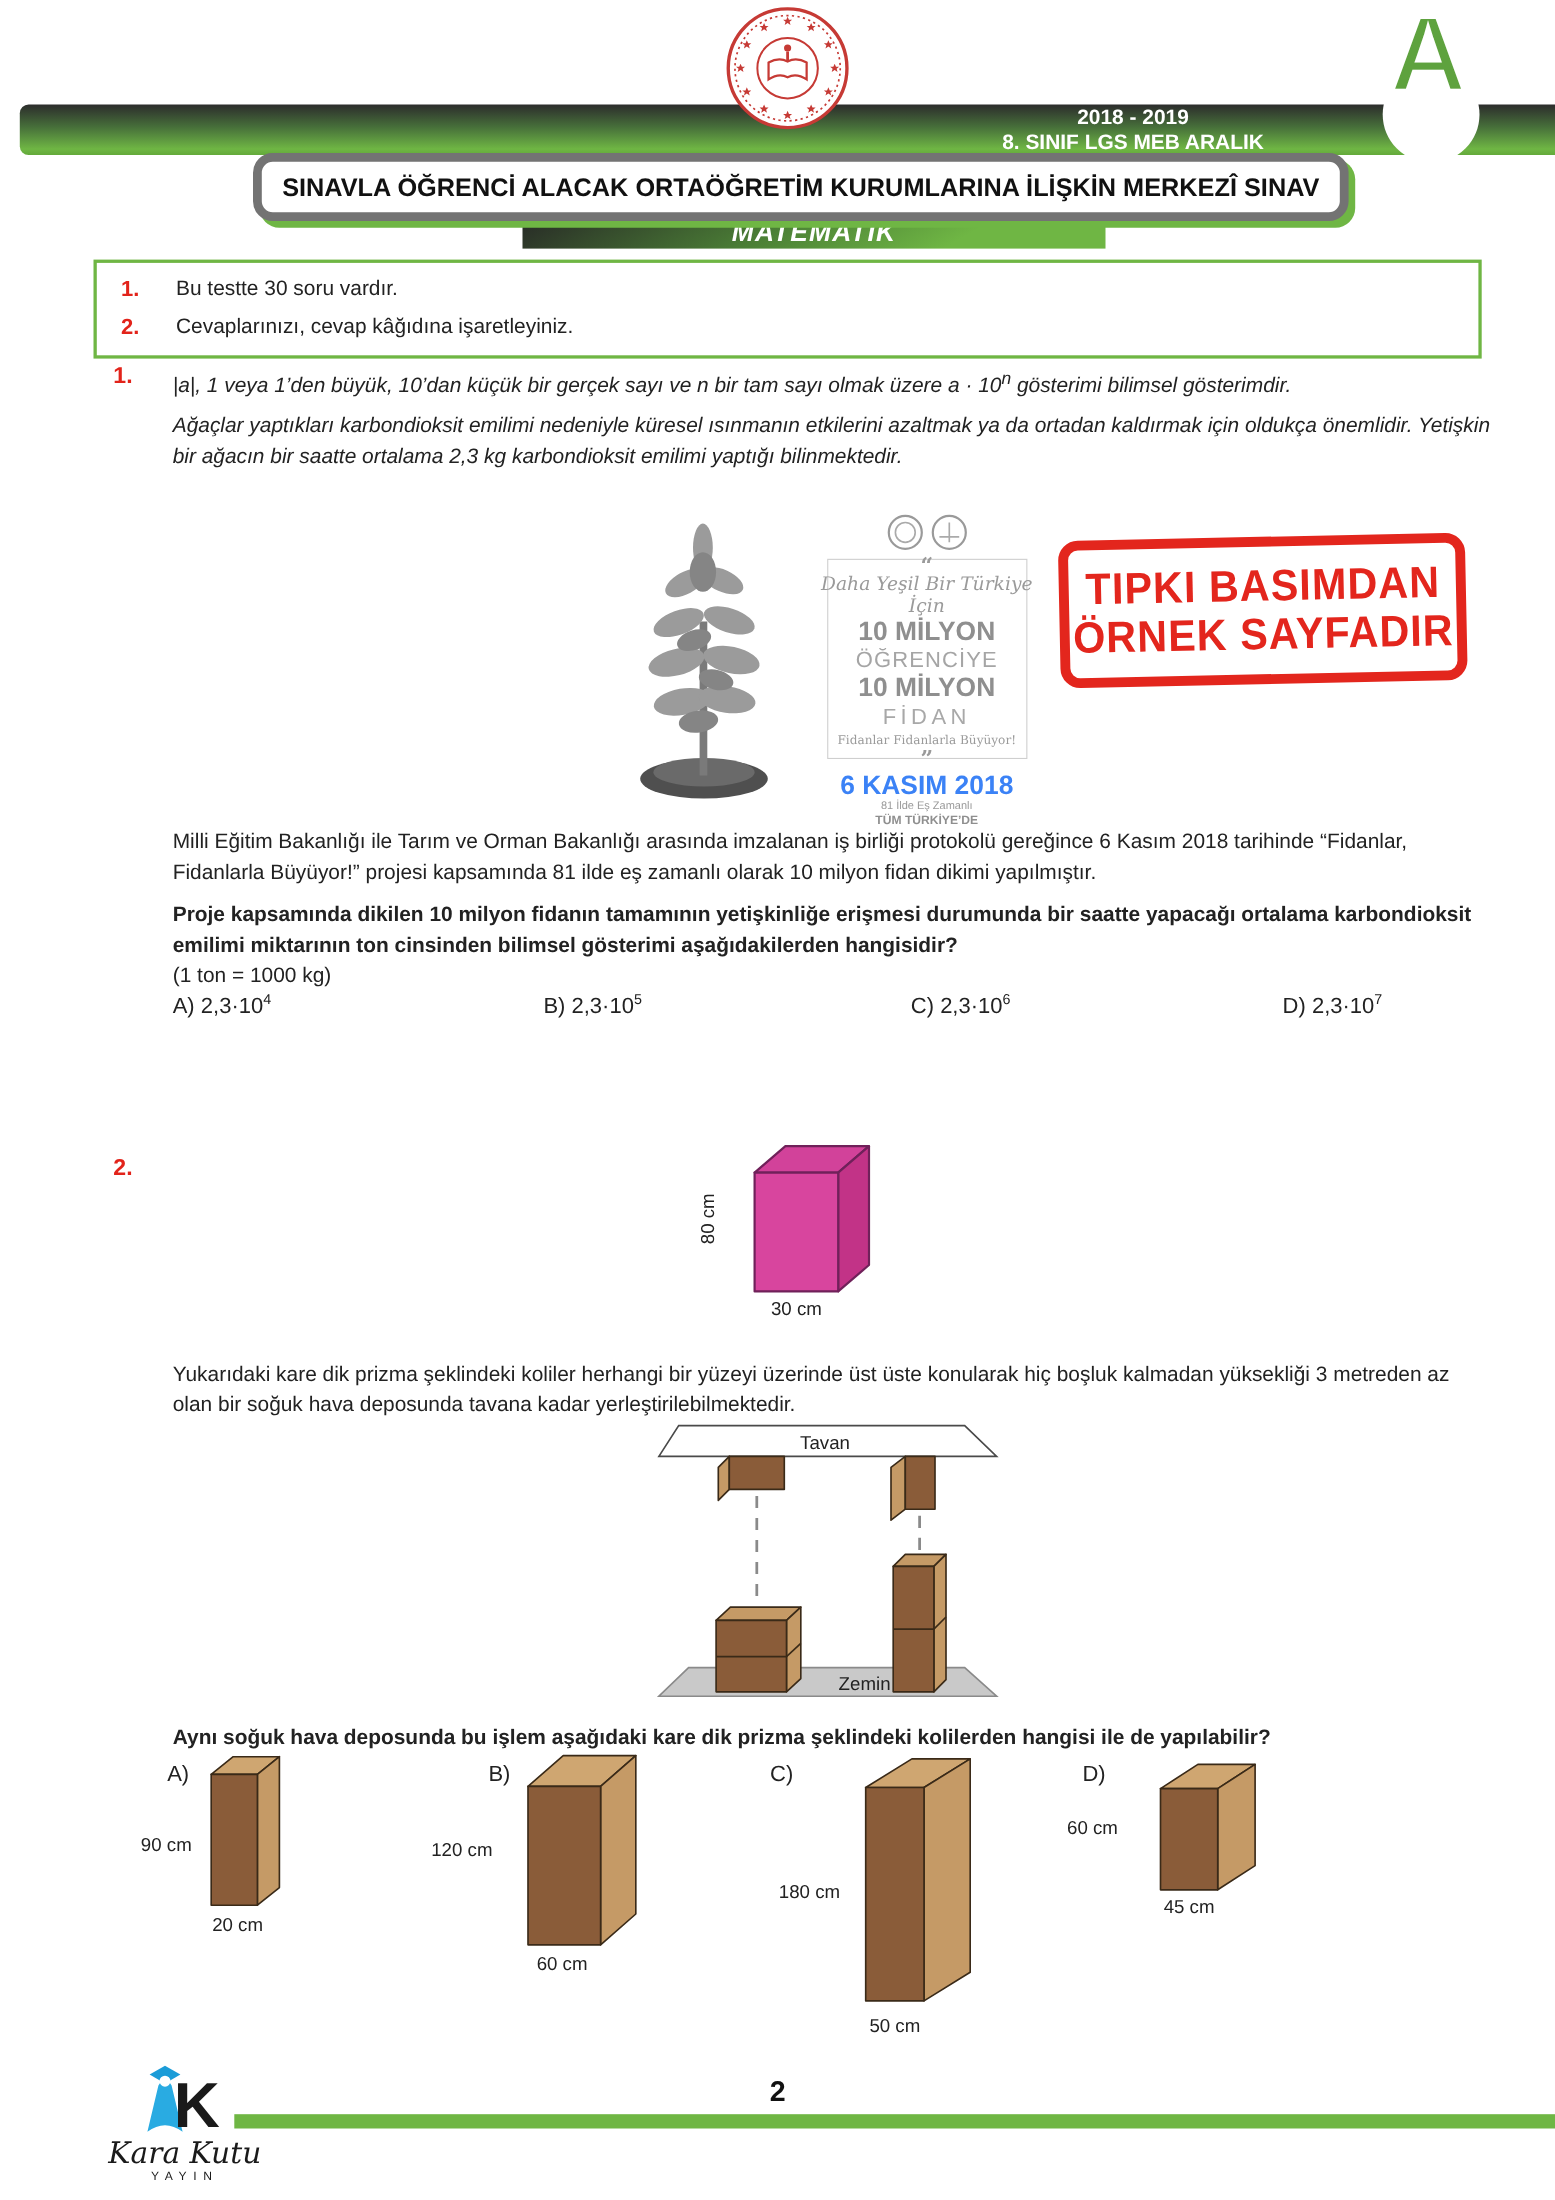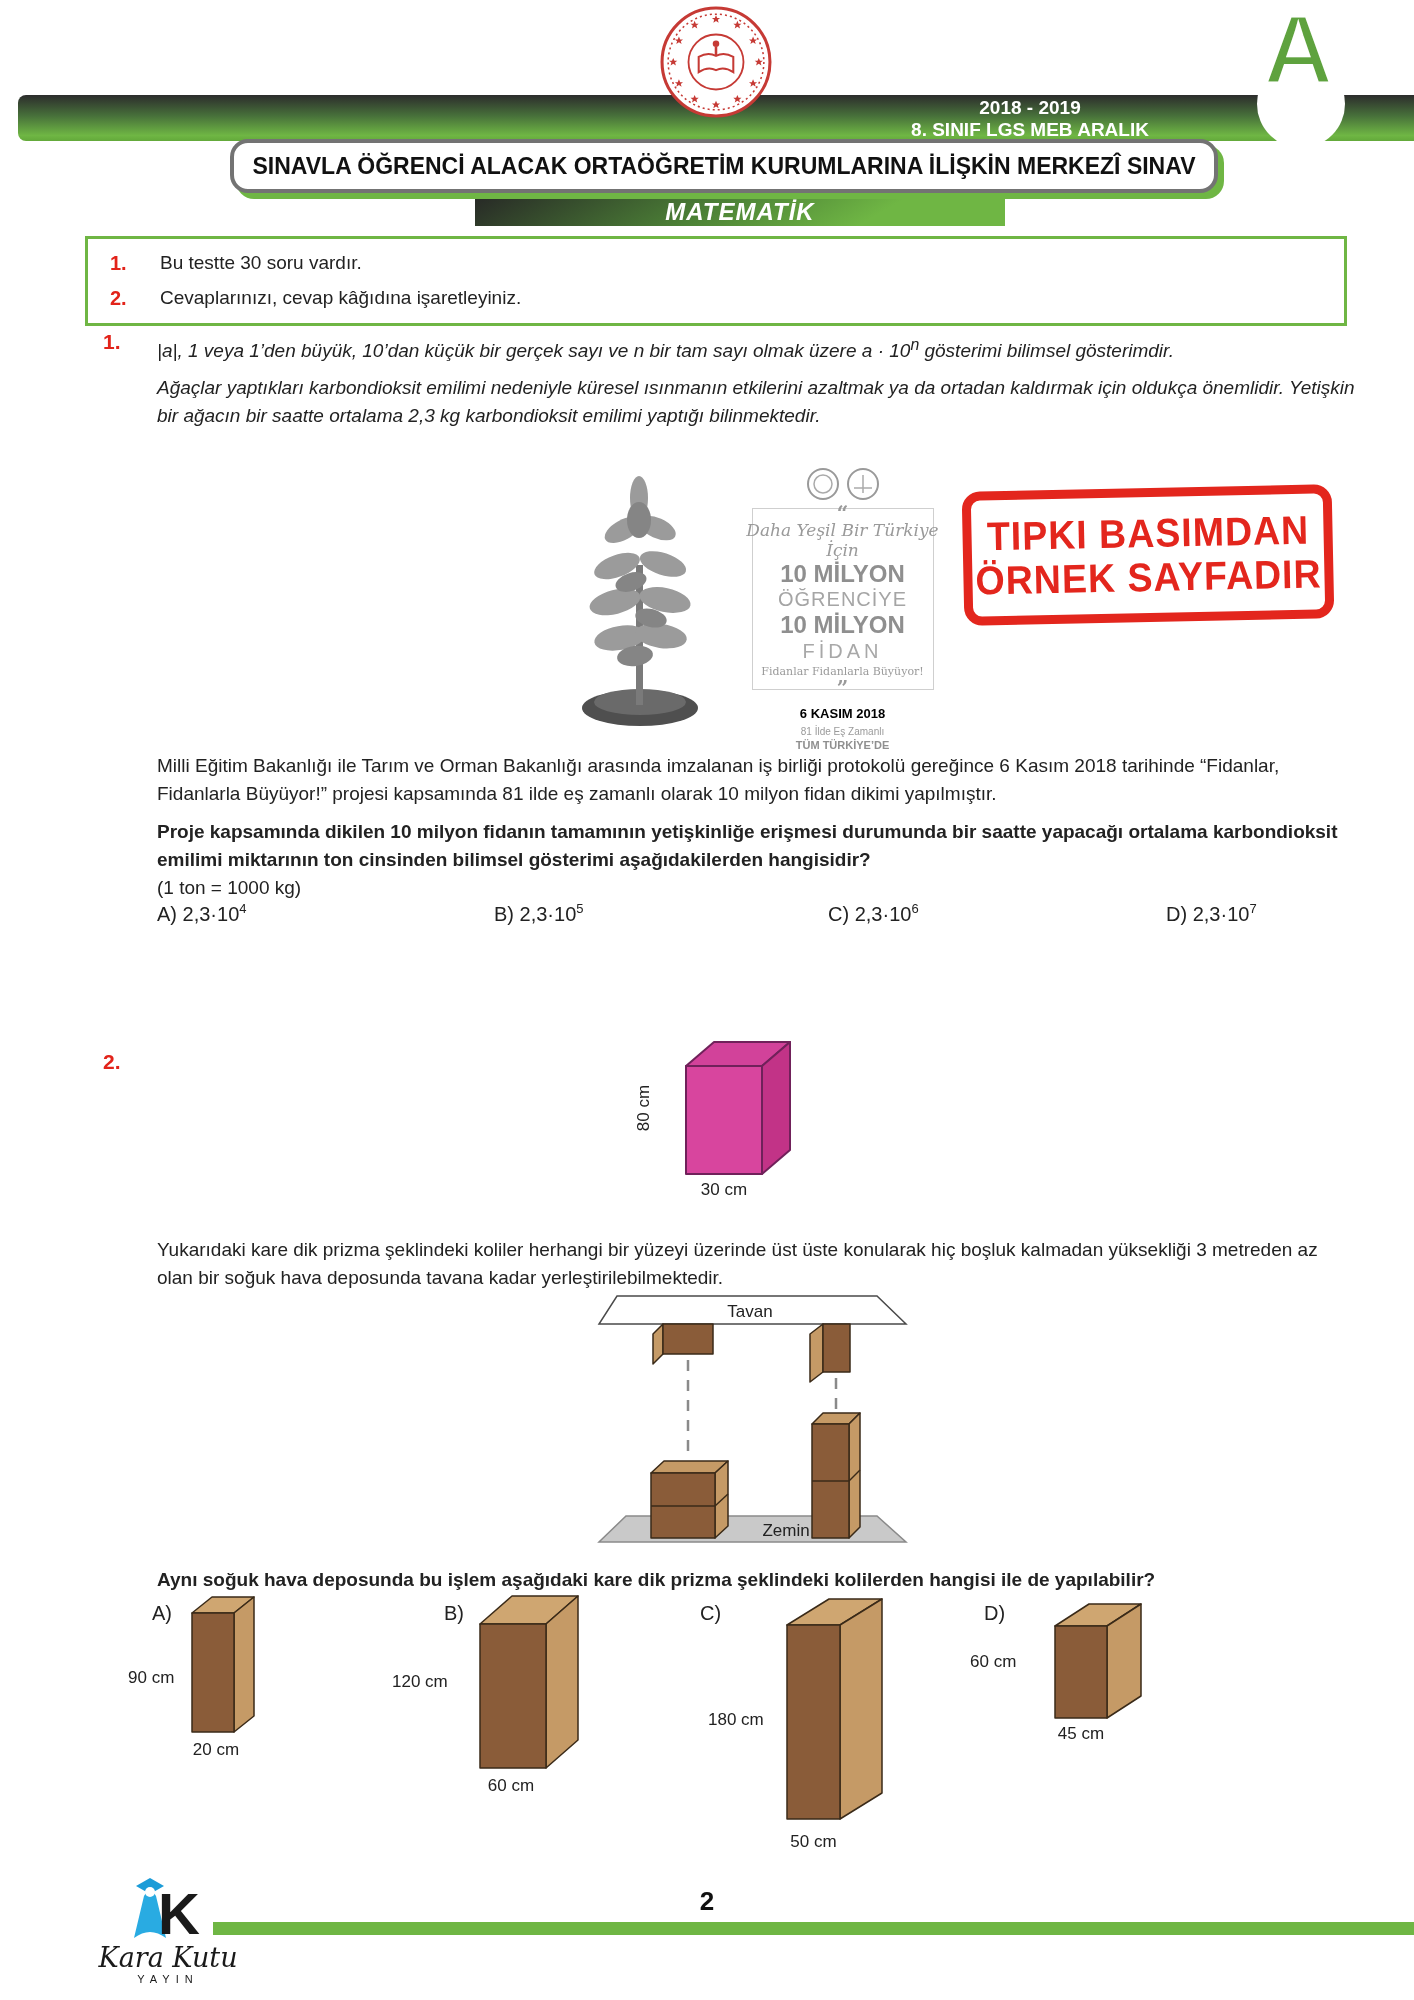--- a/index.html
+++ b/index.html
@@ -7,21 +7,21 @@
         font-family:"Liberation Sans","DejaVu Sans",sans-serif;color:#222;}
   .abs{position:absolute;}
   
   .band{left:18px;top:95px;right:0;height:46px;border-radius:8px 0 0 8px;
         background:linear-gradient(180deg,#2c2c2c 0%,#47703a 45%,#6fb644 88%,#63a93a 100%);z-index:1;}
   .band-text{left:850px;top:97px;width:360px;text-align:center;color:#fff;font-weight:bold;
              font-size:19px;line-height:22px;z-index:2;}
   .a-notch{left:1257px;top:60px;width:88px;height:88px;background:#fff;border-radius:50%;z-index:2;}
   .a-letter{left:1263px;top:0px;font-size:98px;font-weight:bold;color:#5ea23e;z-index:3;
             -webkit-text-stroke:4px #ffffff;line-height:1;}
-  .title-box{left:230px;top:139px;width:980px;height:46px;background:#fff;border:4px solid #737373;
+  .title-box{left:230px;top:139px;width:980px;height:46px;background:#fff;border:8px solid #737373;
              border-radius:18px;box-shadow:6px 6px 0 #6fb644;z-index:3;
              display:flex;align-items:center;justify-content:center;font-weight:bold;font-size:23px;color:#111;}
   .subject-box{left:475px;top:192px;width:530px;height:34px;
              background:linear-gradient(150deg,#262626 0%,#4c8136 45%,#6fb644 75%);
              display:flex;align-items:flex-end;justify-content:center;color:#fff;font-weight:bold;
              font-style:italic;font-size:24px;letter-spacing:1px;}
   
   .instr-box{left:85px;top:236px;width:1256px;height:84px;border:3px solid #6fb644;background:#fff;}
   .instr-row{position:absolute;left:0;width:100%;}
   .instr-num{position:absolute;left:22px;width:34px;color:#e2231a;font-weight:bold;font-size:20px;}
@@ -149,21 +149,21 @@
     </svg>
     <div class="poster-frame"></div>
     <div class="poster-line" style="font-family:'DejaVu Serif','Liberation Serif',serif;font-size:20px;font-weight:bold;color:#9a9a9a;line-height:14px;">“</div>
     <div class="poster-line" style="font-family:'DejaVu Serif','Liberation Serif',serif;font-style:italic;font-size:17px;color:#9a9a9a;">Daha Yeşil Bir Türkiye İçin</div>
     <div class="poster-line" style="font-size:24px;font-weight:bold;color:#8f8f8f;line-height:27px;">10 MİLYON</div>
     <div class="poster-line" style="font-size:20px;color:#a5a5a5;letter-spacing:1px;line-height:24px;">ÖĞRENCİYE</div>
     <div class="poster-line" style="font-size:24px;font-weight:bold;color:#8f8f8f;line-height:27px;">10 MİLYON</div>
     <div class="poster-line" style="font-size:20px;color:#a8a8a8;letter-spacing:4px;line-height:26px;">FİDAN</div>
     <div class="poster-line" style="font-family:'DejaVu Serif','Liberation Serif',serif;font-size:11px;color:#9a9a9a;line-height:16px;">Fidanlar Fidanlarla Büyüyor!</div>
     <div class="poster-line" style="font-family:'DejaVu Serif','Liberation Serif',serif;font-size:20px;font-weight:bold;color:#9a9a9a;line-height:16px;">”</div>
-    <div class="poster-line" style="font-size:13px;font-weight:bold;color:#000000;line-height:24px;margin-top:6px;">6 KASIM 2018</div>
+    <div class="poster-line" style="font-size:24px;font-weight:bold;color:#3b82f6;line-height:24px;margin-top:6px;">6 KASIM 2018</div>
     <div class="poster-line" style="font-size:10px;color:#9a9a9a;line-height:12px;">81 İlde Eş Zamanlı</div>
     <div class="poster-line" style="font-size:11px;font-weight:bold;color:#8f8f8f;line-height:14px;">TÜM TÜRKİYE’DE</div>
   </div>
 
   <div class="abs stamp">
     <div class="stamp-line">TIPKI BASIMDAN</div>
     <div class="stamp-line">ÖRNEK SAYFADIR</div>
   </div>
 
   <div class="abs para" style="left:157px;top:752px;width:1198px;">Milli Eğitim Bakanlığı ile Tarım ve Orman Bakanlığı arasında imzalanan iş birliği protokolü gereğince 6 Kasım 2018 tarihinde “Fidanlar, Fidanlarla Büyüyor!” projesi kapsamında 81 ilde eş zamanlı olarak 10 milyon fidan dikimi yapılmıştır.</div>

